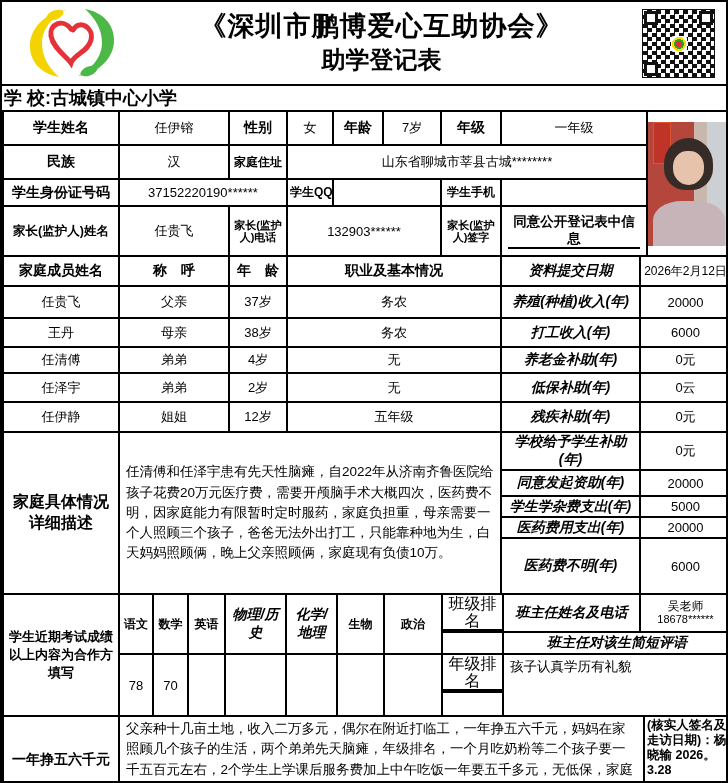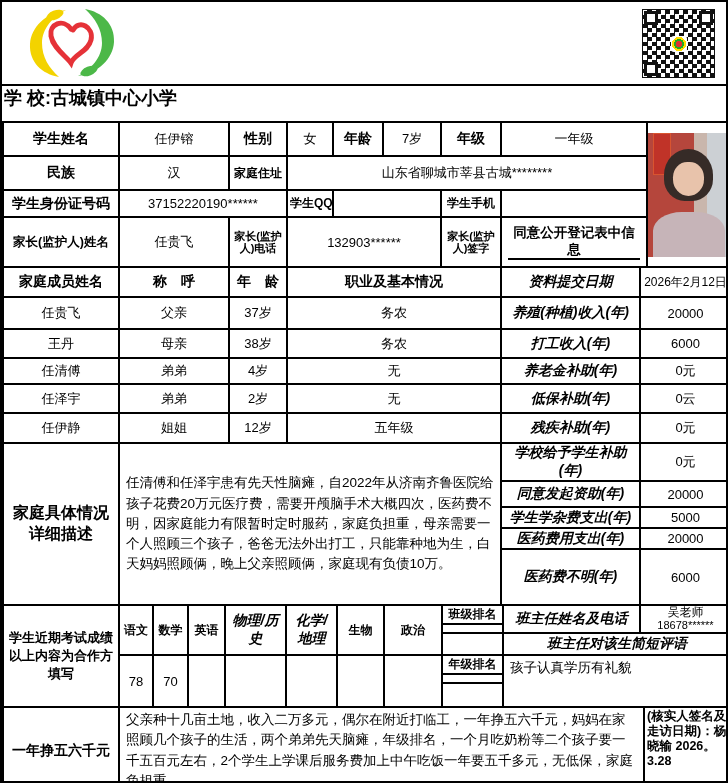--- a/index.html
+++ b/index.html
@@ -11,34 +11,34 @@
   .titles{position:absolute;left:130px;right:95px;top:6px;text-align:center;}
   .title1{font-size:27px;font-weight:bold;letter-spacing:1px;line-height:36px;}
   .title2{font-size:24px;font-weight:bold;line-height:32px;}
   .qr{position:absolute;right:11px;top:7px;width:71px;height:67px;border:1px solid #111;
       background:conic-gradient(#111 25%,#fff 0 50%,#111 0 75%,#fff 0);background-size:9px 9px;}
   .qr i{position:absolute;width:8px;height:8px;background:#fff;border:3px solid #111;box-shadow:inset 0 0 0 2px #fff;}
   .qr .tl{left:1px;top:1px}.qr .tr{right:1px;top:1px}.qr .bl{left:1px;bottom:1px}
   .qr b{position:absolute;left:50%;top:50%;transform:translate(-50%,-50%);width:16px;height:16px;background:#fff;border-radius:3px;
         background:radial-gradient(circle at 50% 50%,#d33 0 3px,#2a2 3px 5px,#fd0 5px 7px,#fff 7px);}
   
-  .school{height:35px;line-height:24px;font-size:18px;font-weight:bold;padding-left:2px;border-bottom:0;white-space:pre;}
+  .school{height:24px;line-height:24px;font-size:18px;font-weight:bold;padding-left:2px;border-bottom:0;white-space:pre;}
   
   table{border-collapse:collapse;table-layout:fixed;width:728px;margin-top:-2px;}
   table.first{margin-top:0;}
   td{border:2px solid #000;text-align:center;vertical-align:middle;padding:0 2px;font-size:13px;overflow:hidden;}
   .lbl{font-weight:bold;font-size:14px;}
   .lbl-s{font-weight:bold;font-size:12px;white-space:pre;}
   .lbl-xs{font-weight:bold;font-size:11px;line-height:12px;}
   .flabel{font-weight:bold;font-size:14px;font-style:italic;}
   .txt{text-align:left;font-size:13.5px;line-height:1.5;padding:2px 6px;vertical-align:middle;}
   .signcell{vertical-align:top;padding:6px;}
   .signline{font-weight:bold;font-size:13.5px;line-height:17px;border-bottom:2px solid #000;}
   .rankcell{vertical-align:top;padding:0;}
-  .rankline{font-weight:bold;font-size:12px;line-height:17px;border-bottom:2px solid #000;}
+  .rankline{font-weight:normal;font-size:16px;line-height:17px;border-bottom:2px solid #000;}
   .teacher2{font-size:12px;line-height:13px;}
   .verify{vertical-align:top;text-align:left;font-weight:bold;font-size:12.5px;line-height:15px;padding:1px 2px;}
   .red{color:#ff0000;font-weight:bold;}
   .opinion-lbl{font-size:15px;}
   .opinion{font-size:22px;letter-spacing:2px;}
   .brand{font-size:15px;}
   
   .photocell{padding:0;}
   .photo{position:relative;width:100%;height:124px;background:linear-gradient(90deg,#b5463c 0 56%,#c9b6ac 56% 72%,#ccd0d4 72% 100%);overflow:hidden;}
   .ph-couplet{position:absolute;left:6%;top:0;width:22%;height:34%;background:#c03328;box-shadow:inset 0 0 0 1px #d9542f;}
@@ -53,20 +53,24 @@
 
   <div class="hdr">
     <div class="logo">
       <svg width="96" height="74" viewBox="0 0 96 74">
         <path d="M42 4 C22 7 7 21 6 38 C5 56 18 68 35 71 C25 62 18 51 18 37 C18 23 29 10 42 4 Z" fill="#f3d300"></path>
         <ellipse cx="31" cy="9" rx="9" ry="4.5" fill="#f3d300" transform="rotate(-22 31 9)"></ellipse>
         <path d="M54 70 C74 67 89 53 90 36 C91 18 78 6 61 3 C71 12 78 23 78 37 C78 51 67 64 54 70 Z" fill="#4cb848"></path>
         <ellipse cx="65" cy="65" rx="9" ry="4.5" fill="#4cb848" transform="rotate(-22 65 65)"></ellipse>
         <path d="M47 23 C39 12 25 18 27 30 C29 42 42 50 47 57 C50 48 64 46 67 34 C70 21 55 13 49 24" fill="none" stroke="#e53238" stroke-width="5" stroke-linecap="round"></path>
       </svg>
+    </div>
+    <div class="titles">
+      <div class="title1">《深圳市鹏博爱心互助协会》</div>
+      <div class="title2">助学登记表</div>
     </div>
     <div class="qr">
         <i class="tl"></i>
         <i class="tr"></i>
         <i class="bl"></i>
         <b></b>
       </div>
   </div>
 
   <div class="school"><span>学 校:</span><span>古城镇中心小学</span></div>

